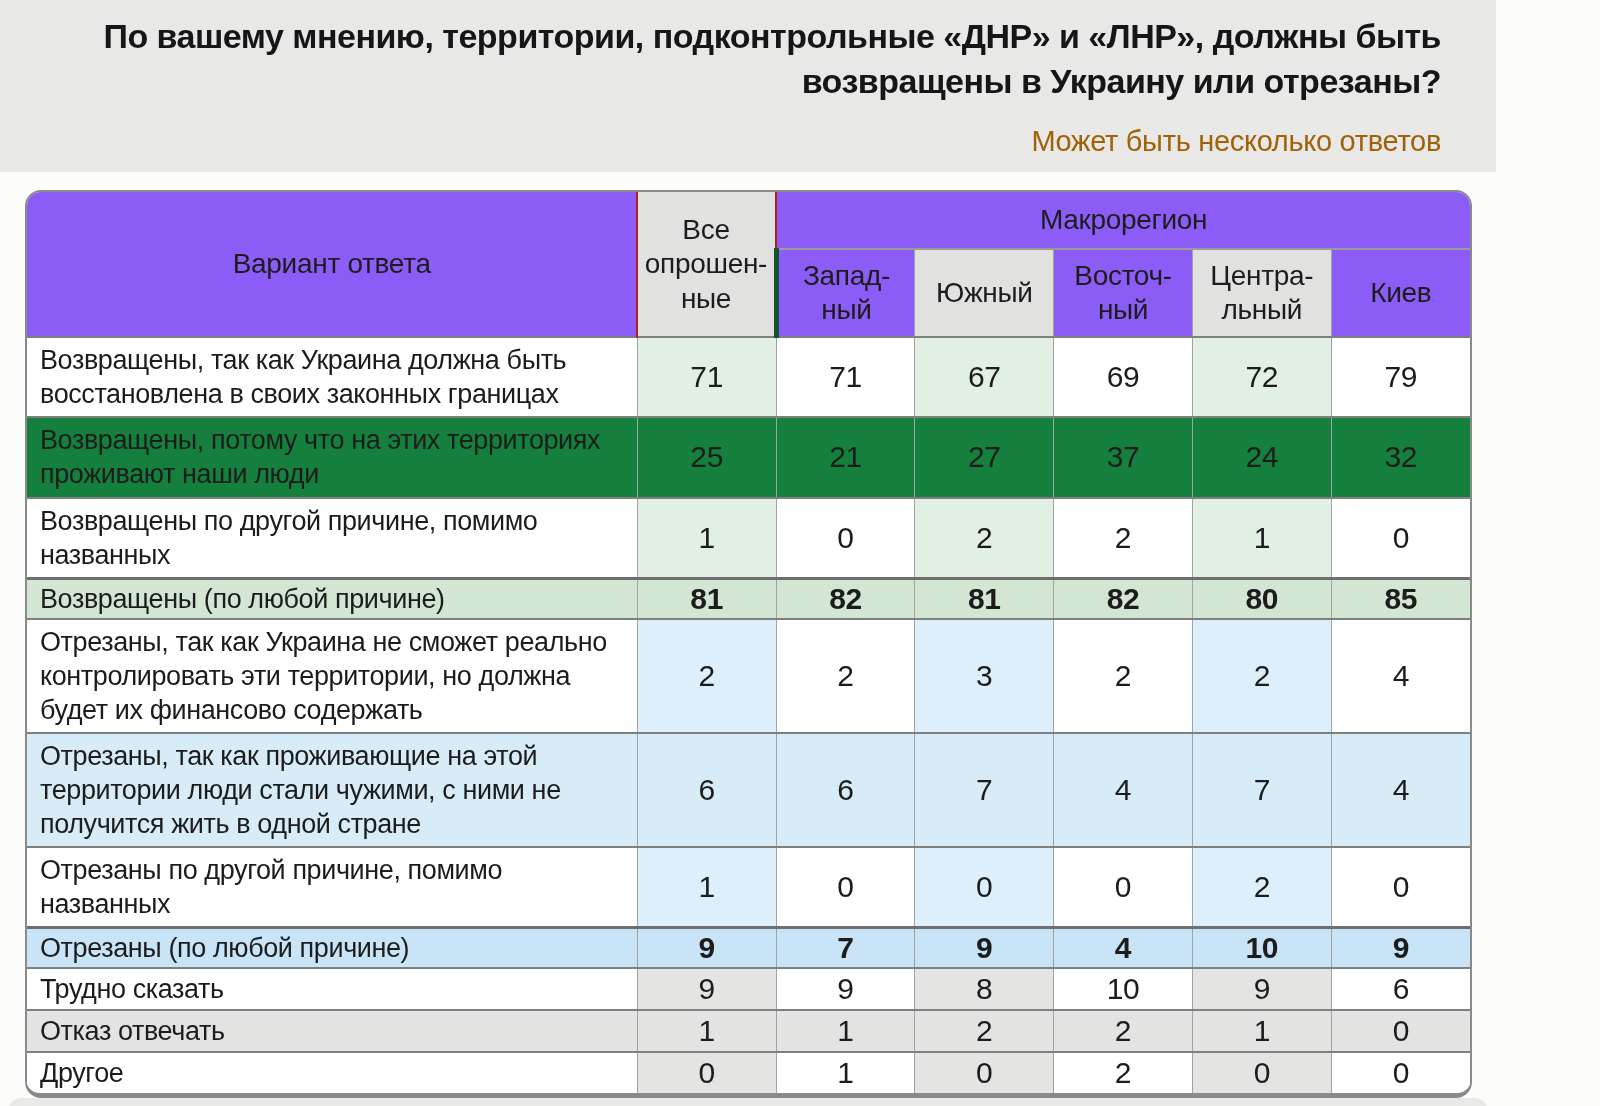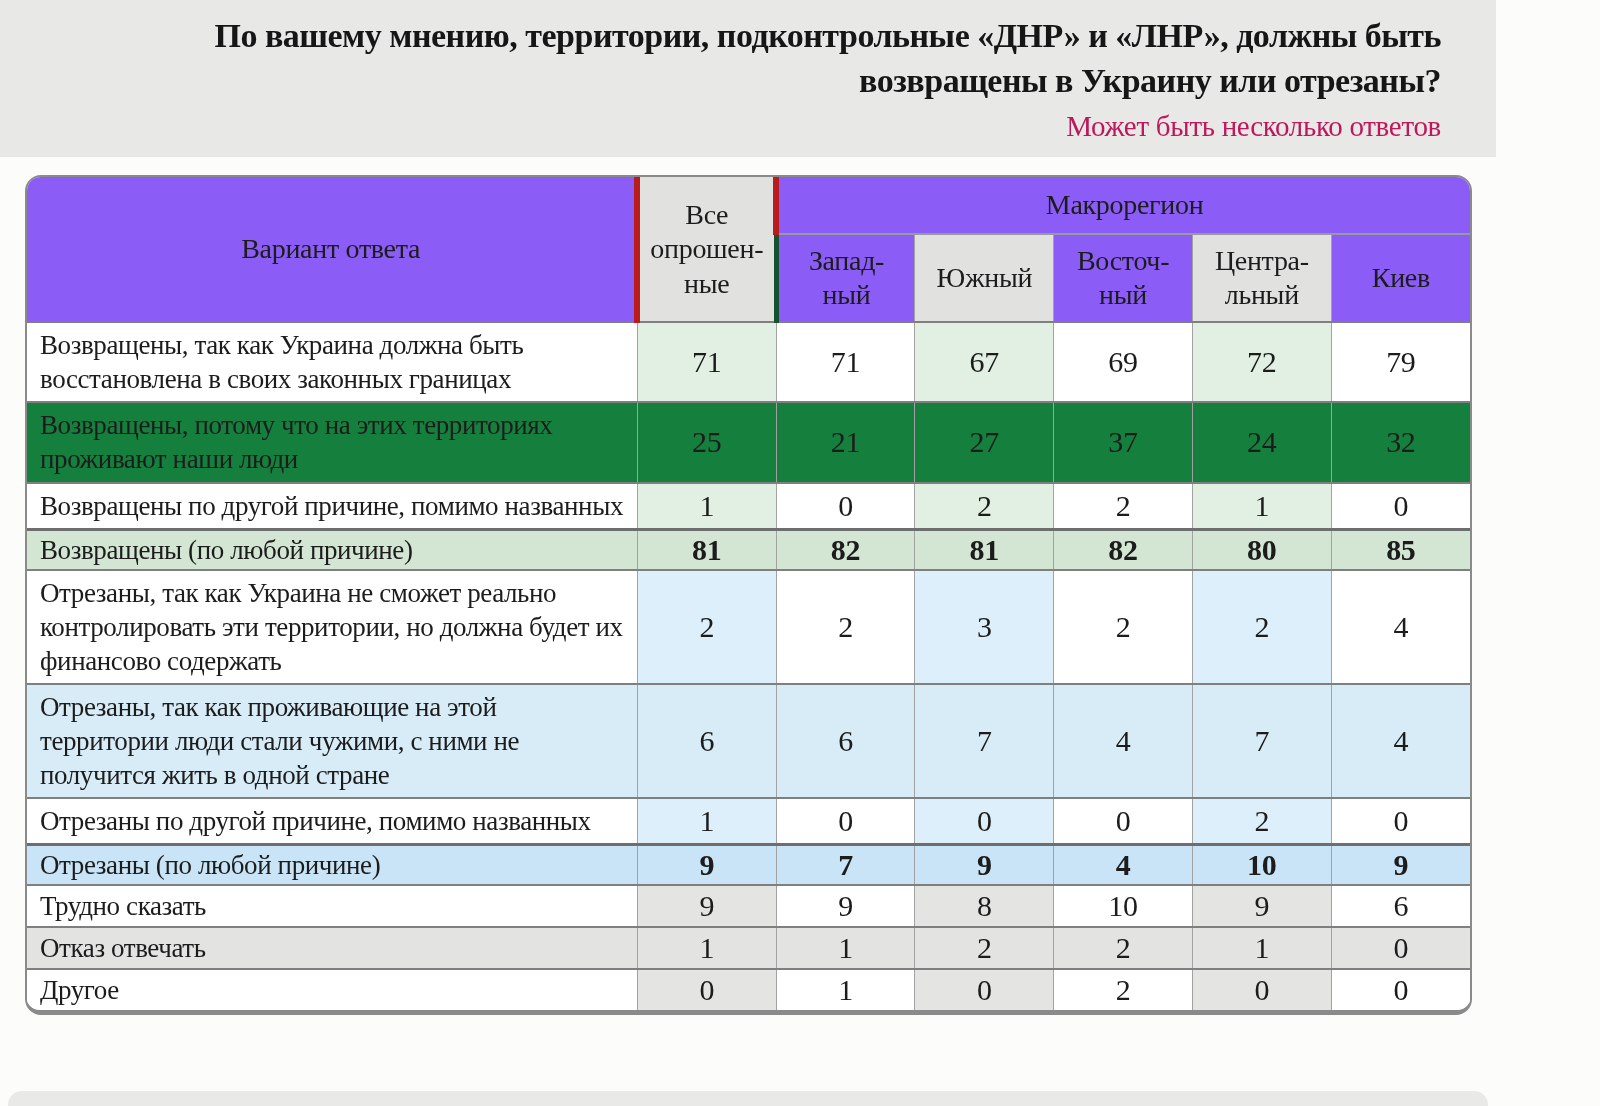--- a/index.html
+++ b/index.html
@@ -3,34 +3,34 @@
 <meta charset="utf-8">
 <style>
   html,body{margin:0;padding:0;}
   body{
     width:1600px;height:1106px;overflow:hidden;
     background:#fcfcfb;
     font-family:"Liberation Sans",sans-serif;
     color:#1c1c1c;
     -webkit-font-smoothing:antialiased;
   }
-  .page{width:1496px;height:1106px;display:flex;flex-direction:column;font-family:Liberation Serif, serif;}
+  .page{width:1496px;height:1106px;display:flex;flex-direction:column;}
 
   
   .banner{
     background:#e8e8e7;
     padding:14px 55px 12px 55px;
     text-align:right;
   }
   .title-line{
     font-size:34px;font-weight:700;line-height:1.32;letter-spacing:-0.5px;
     color:#161616;
   }
   .subtitle{
-    font-size:29px;font-weight:400;line-height:1.3;margin-top:4px;color:#be185d;
+    font-size:29px;font-weight:400;line-height:1.3;margin-top:19px;color:#a16207;
     letter-spacing:-0.3px;
   }
 
   
   .content{padding:18px 24px 0 25px;flex:0 0 auto;}
   .table-wrap{
     border:2px solid #8a8a8a;border-bottom-width:5px;
     border-radius:16px;overflow:hidden;background:#ffffff;
   }
   table{width:100%;border-collapse:collapse;table-layout:fixed;}
@@ -38,21 +38,21 @@
   col.c-data{width:9.6166%;}
 
   th{
     font-weight:400;font-size:28px;line-height:1.22;letter-spacing:-0.3px;
     text-align:center;vertical-align:middle;
     white-space:pre-line;background:#8b5cf6;padding:4px 2px;
   }
   thead tr.top th{height:48px;}
   thead tr.sub th{height:78px;border-top:2px solid #9a9a9a;}
   th.shade{background:#e1e1e0;}
-  th.all,th.group{border-left:6px solid #b91c1c;}
+  th.all,th.group{border-left:2px solid #b91c1c;}
   thead tr.sub th + th{border-left:1px solid #a2a2a2;}
   thead tr.sub th:first-child{border-left:5px solid #14532d;}
 
   td{background:#ffffff;padding:5px 8px;vertical-align:middle;}
   td + td{border-left:1px solid #a2a2a2;}
   tbody td{border-top:2px solid #7f7f7f;}
   tbody tr.sum td{border-top:3px solid #6e6e6e;}
 
   td.lbl{
     font-size:27px;line-height:1.26;letter-spacing:-0.4px;

